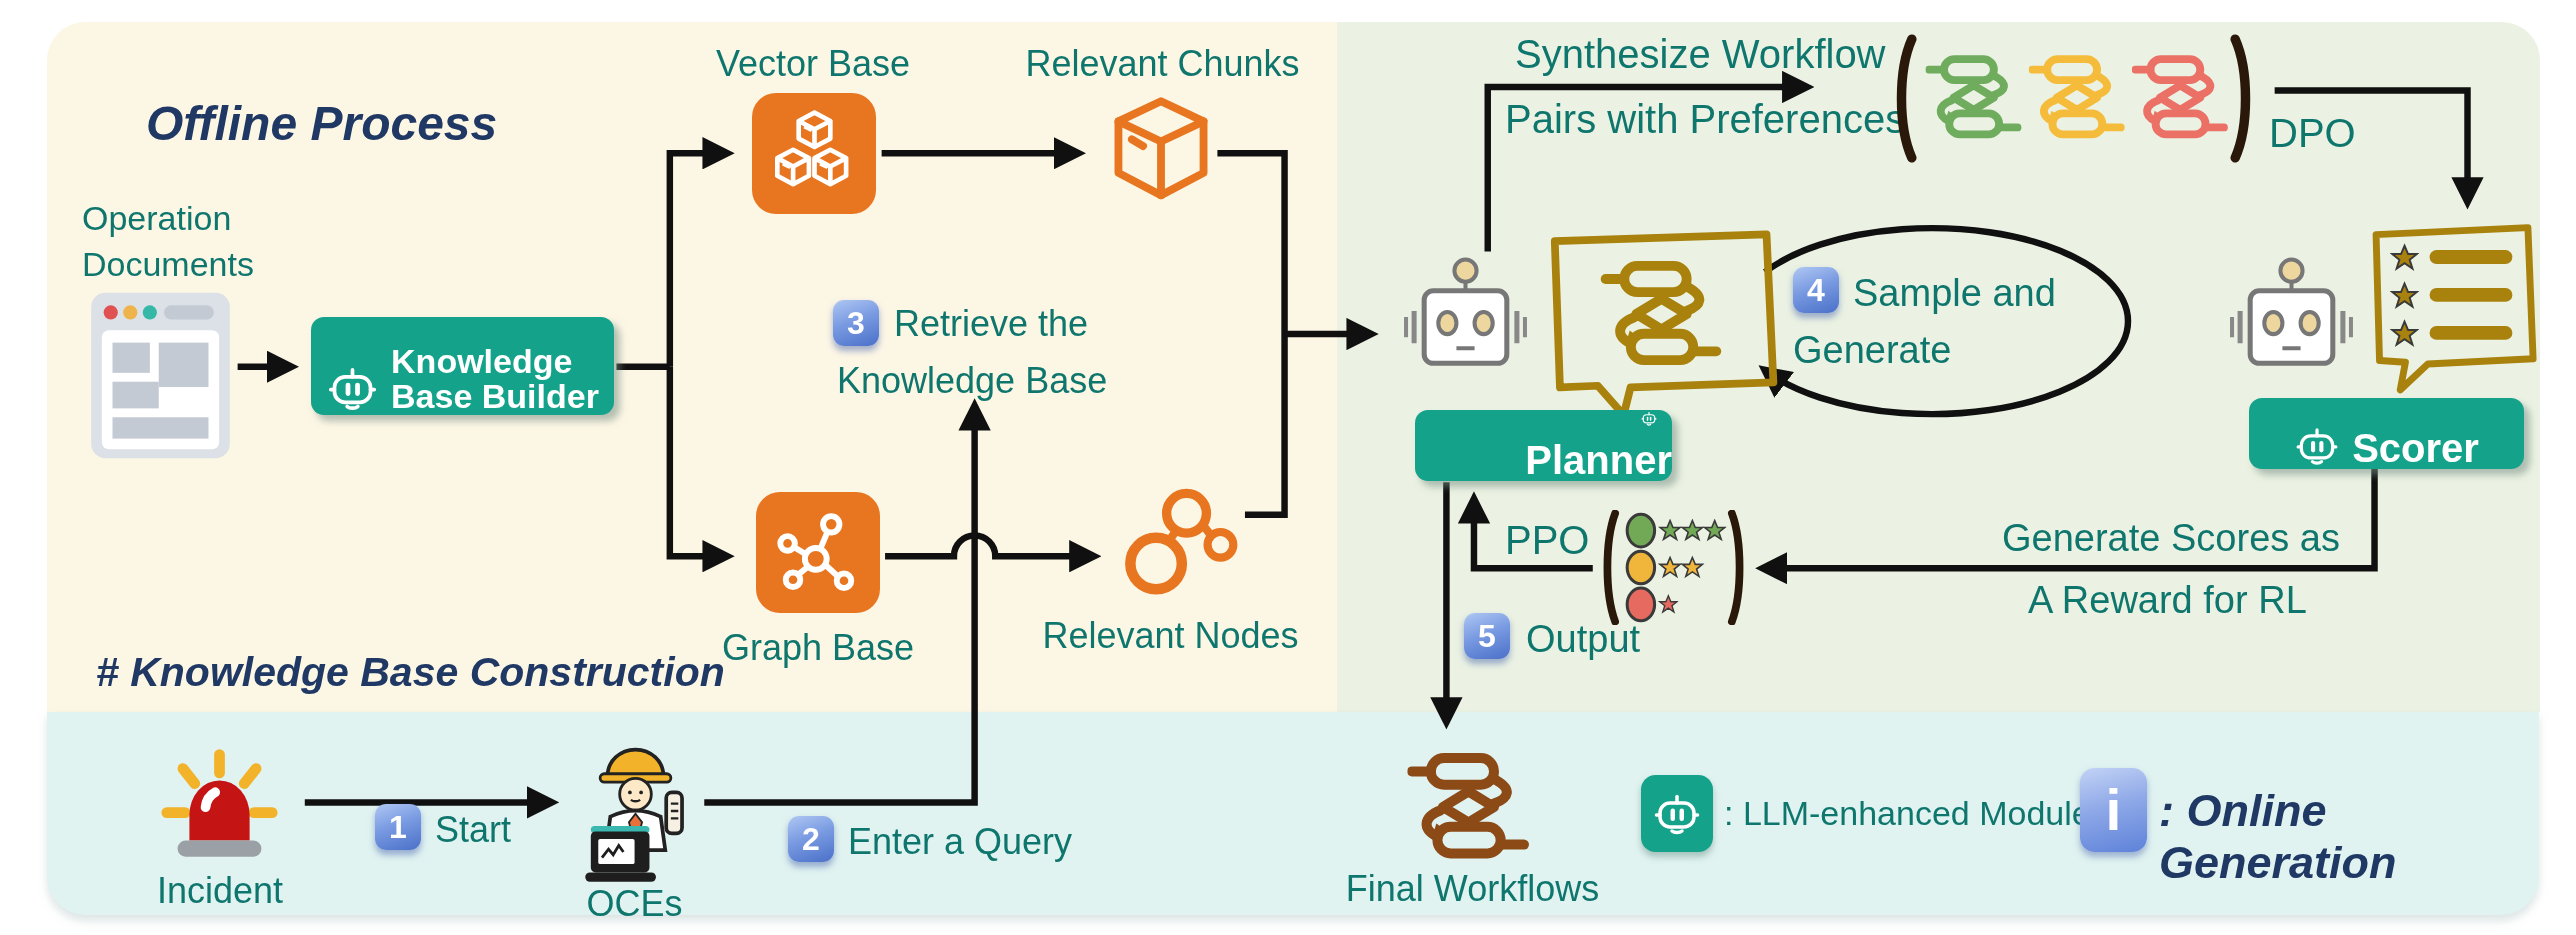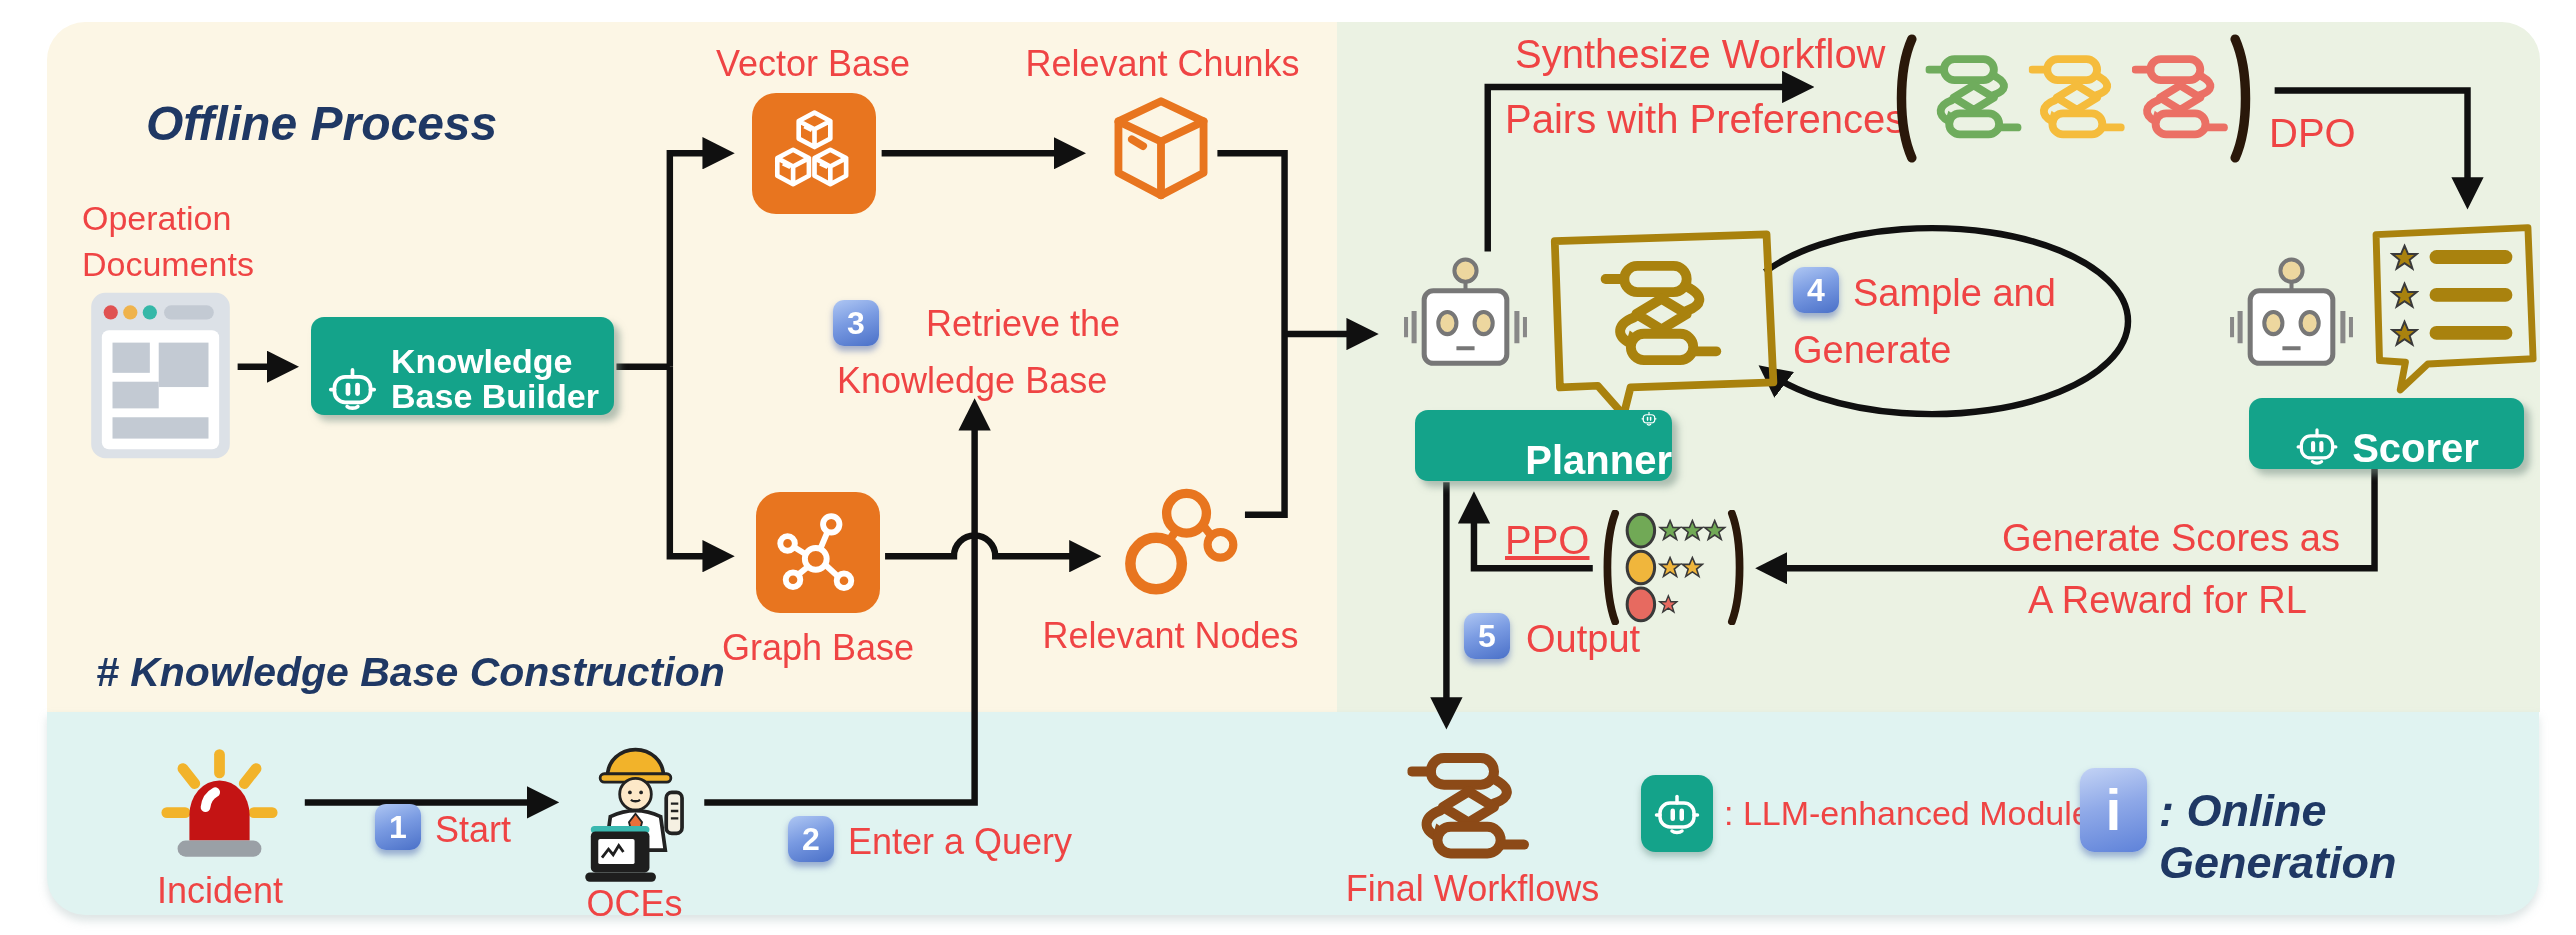--- a/index.html
+++ b/index.html
@@ -2,21 +2,21 @@
 <html style="font-size:13.8px"><head>
 <meta charset="utf-8">
 <style>
   html,body{margin:0;padding:0;background:#ffffff;font-family:"Liberation Sans",sans-serif;}
   #stage{position:relative;width:2576px;height:935px;background:#fff;overflow:hidden;}
   .abs{position:absolute;}
   .panel{position:absolute;}
   #panel-offline{left:47px;top:21.5px;width:1290px;height:690px;background:#FCF6E5;border-radius:38px 0 0 0;}
   #panel-coevo{left:1337px;top:21.5px;width:1203px;height:690px;background:#EBF2E3;border-radius:0 38px 0 0;}
   #panel-online{left:47px;top:712px;width:2492px;height:203px;background:#E0F3F1;border-radius:0 0 38px 38px;box-shadow:0 5.2px 8.6px rgba(160,180,180,.35);}
-  .lbl{position:absolute;color:#ef4444;font-size:36px;line-height:1.15;}
+  .lbl{position:absolute;color:#0f766e;font-size:36px;line-height:1.15;}
   .center{text-align:center;}
   .sect{position:absolute;color:#1F3864;font-weight:bold;font-style:italic;font-size:41px;}
   .title{position:absolute;color:#1F3864;font-weight:bold;font-style:italic;font-size:48px;}
   .numbadge{position:absolute;width:46px;height:46px;border-radius:11.2px;
     background:linear-gradient(160deg,#AFC7F3 0%,#7A9BE2 45%,#4A70C8 100%);
     color:#fff;font-weight:bold;font-size:32px;display:flex;align-items:center;justify-content:center;
     box-shadow:0 4.3px 6px rgba(90,115,180,.55);}
   .gbadge{position:absolute;background:#14A38A;border-radius:13px;color:#fff;display:flex;
     align-items:flex-end;justify-content:center;gap:12px;
     box-shadow:5.2px 6px 7.7px rgba(120,145,135,.55);}
@@ -222,21 +222,21 @@
   </div>
 
   <div class="lbl content center" style="left:1003px;top:43px;width:319px;">Relevant Chunks</div>
   <svg class="abs content" style="left:1105px;top:90px;" width="112" height="121" viewBox="0 0 100 100">
       <use href="#sym-box3d"></use>
     </svg>
 
   <div class="numbadge content" style="left:833px;top:300px;">
       <span>3</span>
     </div>
-  <div class="lbl content" style="left:894px;top:303px;margin-left:32px;">Retrieve the</div>
+  <div class="lbl content" style="left:894px;top:303px;">Retrieve the</div>
   <div class="lbl content" style="left:837px;top:360px;">Knowledge Base</div>
 
   <div class="orangetile content" style="left:756px;top:492px;width:124px;height:121px;">
     <svg width="91" height="91" viewBox="0 0 106 106">
         <use href="#sym-graph"></use>
       </svg>
   </div>
   <div class="lbl content center" style="left:689px;top:627px;width:258px;">Graph Base</div>
 
   <svg class="abs content" style="left:1121px;top:484px;" width="117" height="117" viewBox="0 0 100 100">
@@ -333,21 +333,21 @@
     <use href="#sym-star" x="30" y="116" width="34" height="34" style="color:#A9820E"></use>
     <rect x="76" y="124" width="96" height="16" rx="8" fill="#A9820E"></rect>
   </svg>
   <div class="gbadge content" style="left:2249px;top:398px;width:275px;height:71px;">
     <svg width="46" height="46" style="color:#fff" viewBox="0 0 54 54">
         <use href="#sym-bot"></use>
       </svg>
     <span class="txt">Scorer</span>
   </div>
 
-  <div class="lbl content" style="left:1505px;top:517px;font-size:40px;text-decoration:underline;">PPO</div>
+  <div class="lbl content" style="left:1505px;top:517px;font-size:40px;">PPO</div>
   <svg class="abs content" style="left:1601px;top:510px;" width="145" height="115" viewBox="0 0 168 134">
     <path d="M16,4 C4,36 4,98 16,130" fill="none" stroke="#2A180A" stroke-width="9" stroke-linecap="round"></path>
     <path d="M152,4 C164,36 164,98 152,130" fill="none" stroke="#2A180A" stroke-width="9" stroke-linecap="round"></path>
     <ellipse cx="46" cy="24" rx="16" ry="19" fill="#71A956" stroke="#3a3a3a" stroke-width="3.5"></ellipse>
     <use href="#sym-star" x="66" y="10" width="28" height="28" style="color:#71A956"></use>
     <use href="#sym-star" x="92" y="10" width="28" height="28" style="color:#71A956"></use>
     <use href="#sym-star" x="118" y="10" width="28" height="28" style="color:#71A956"></use>
     <ellipse cx="46" cy="67" rx="16" ry="19" fill="#F0B63C" stroke="#3a3a3a" stroke-width="3.5"></ellipse>
     <use href="#sym-star" x="66" y="53" width="28" height="28" style="color:#F0B63C"></use>
     <use href="#sym-star" x="92" y="53" width="28" height="28" style="color:#F0B63C"></use>

